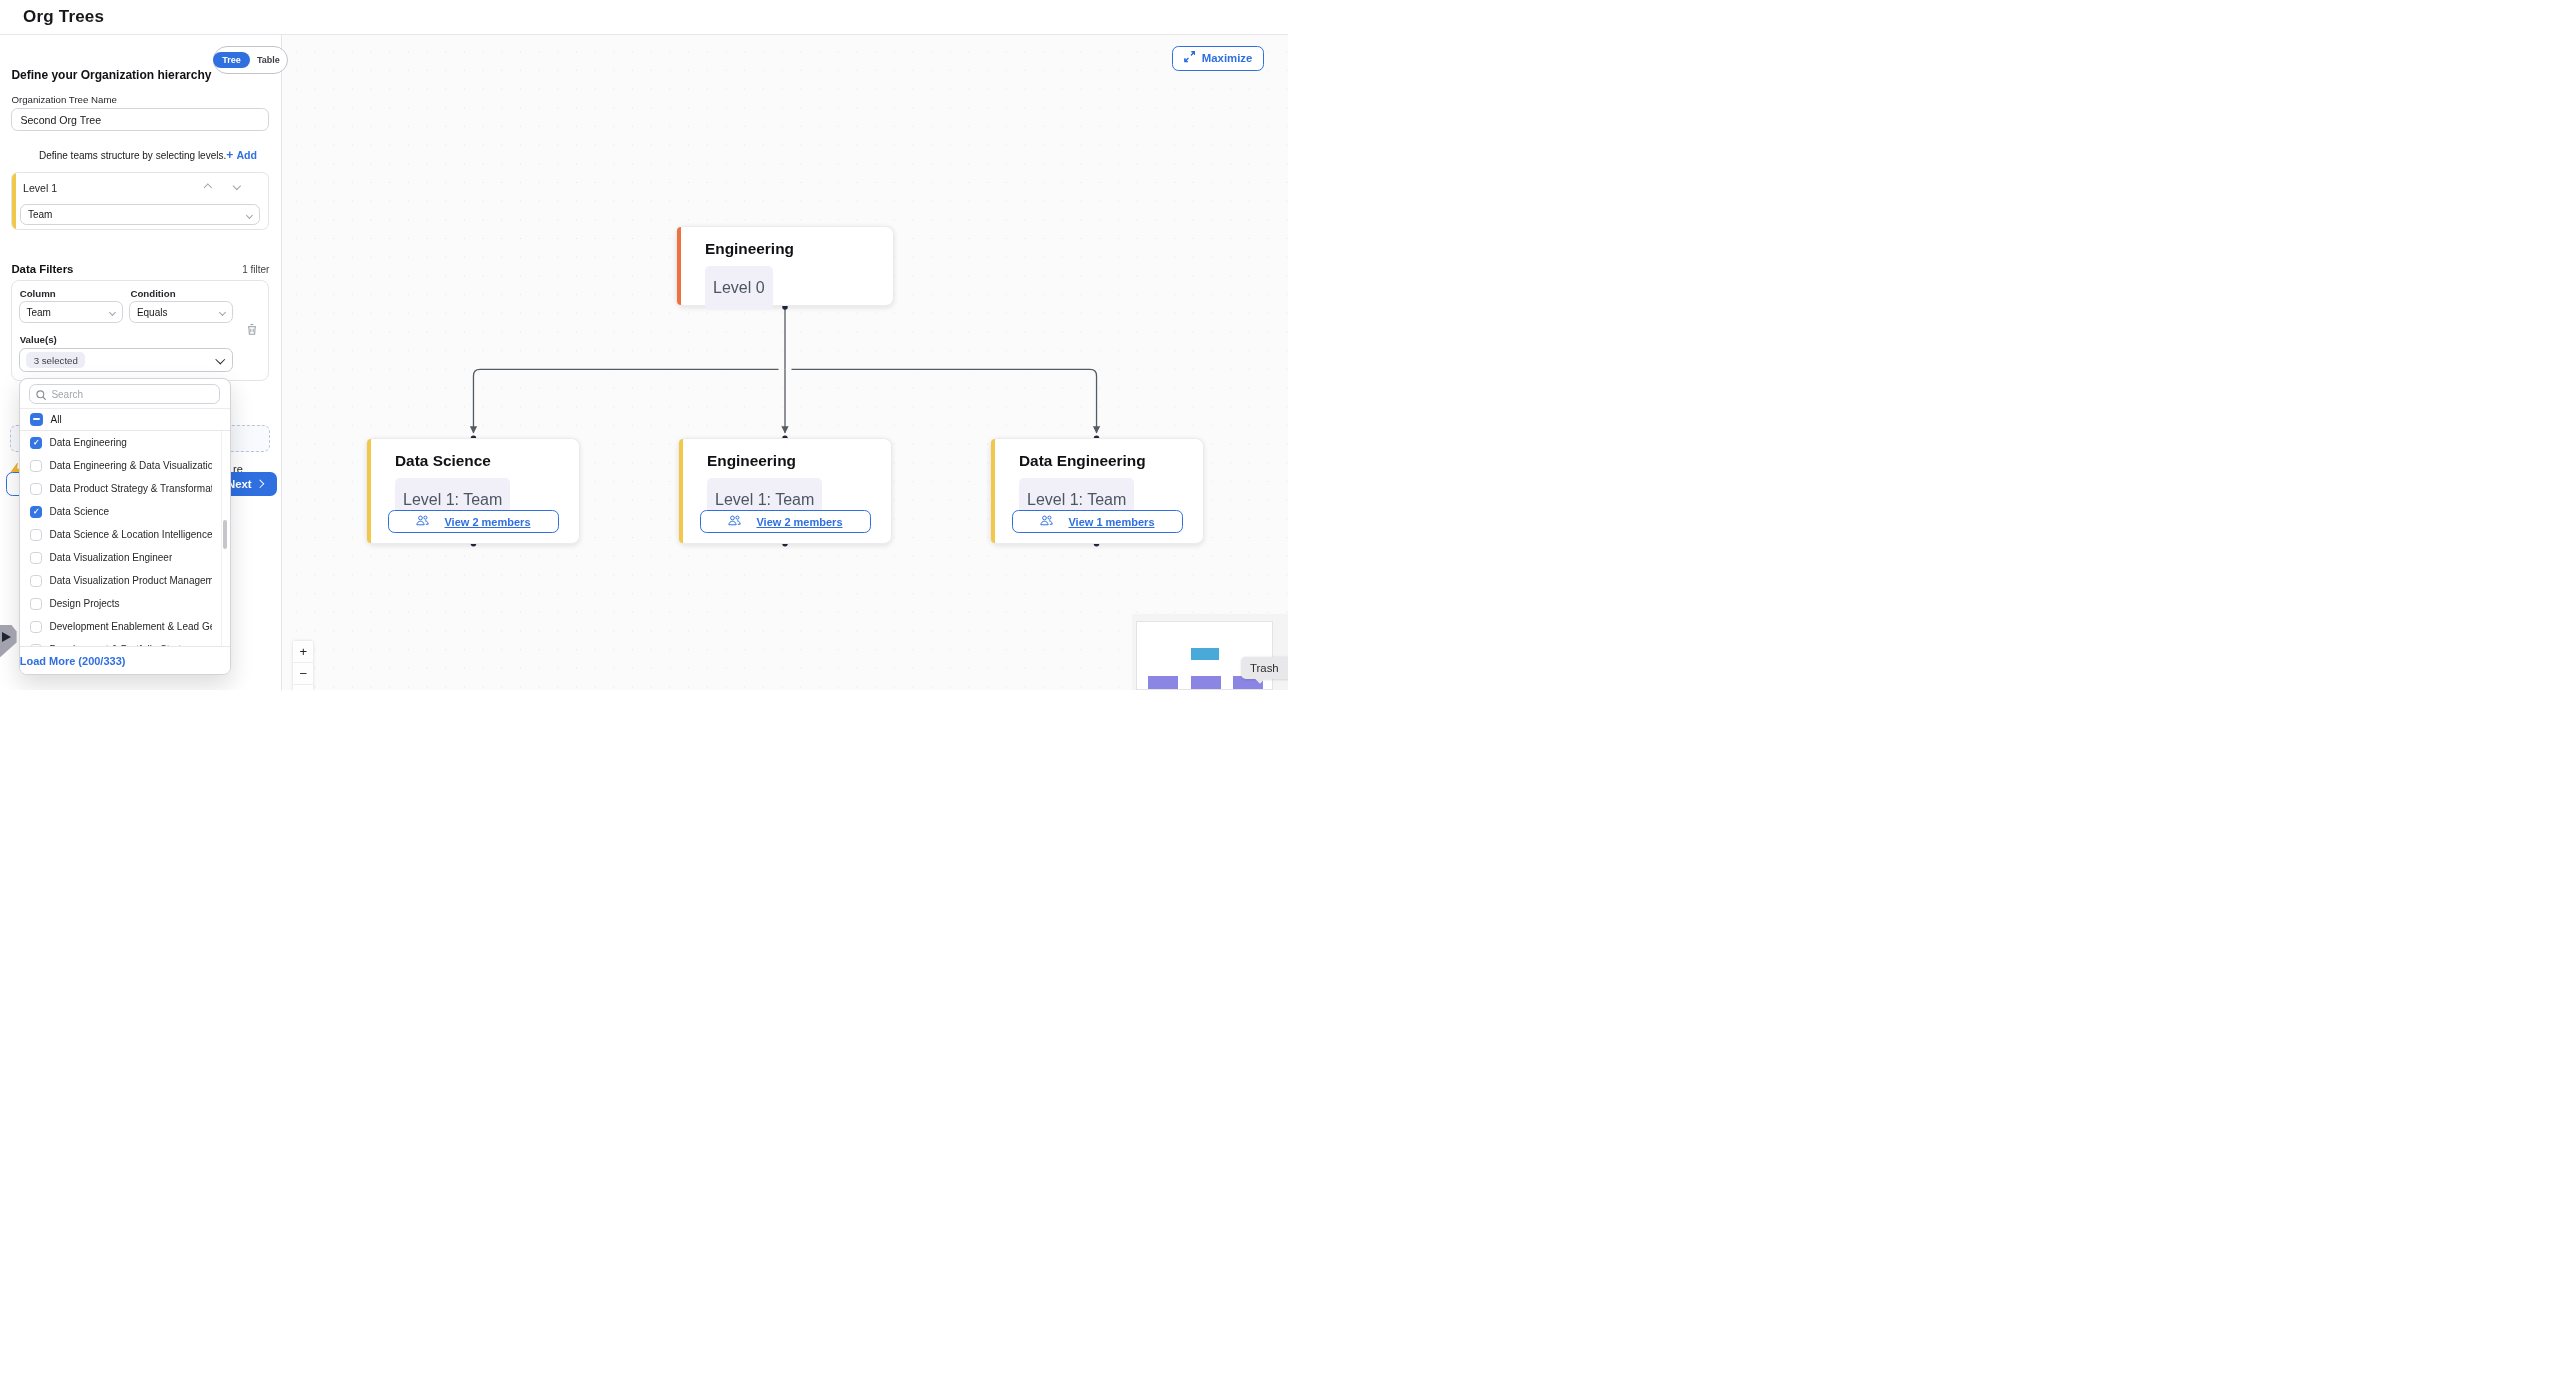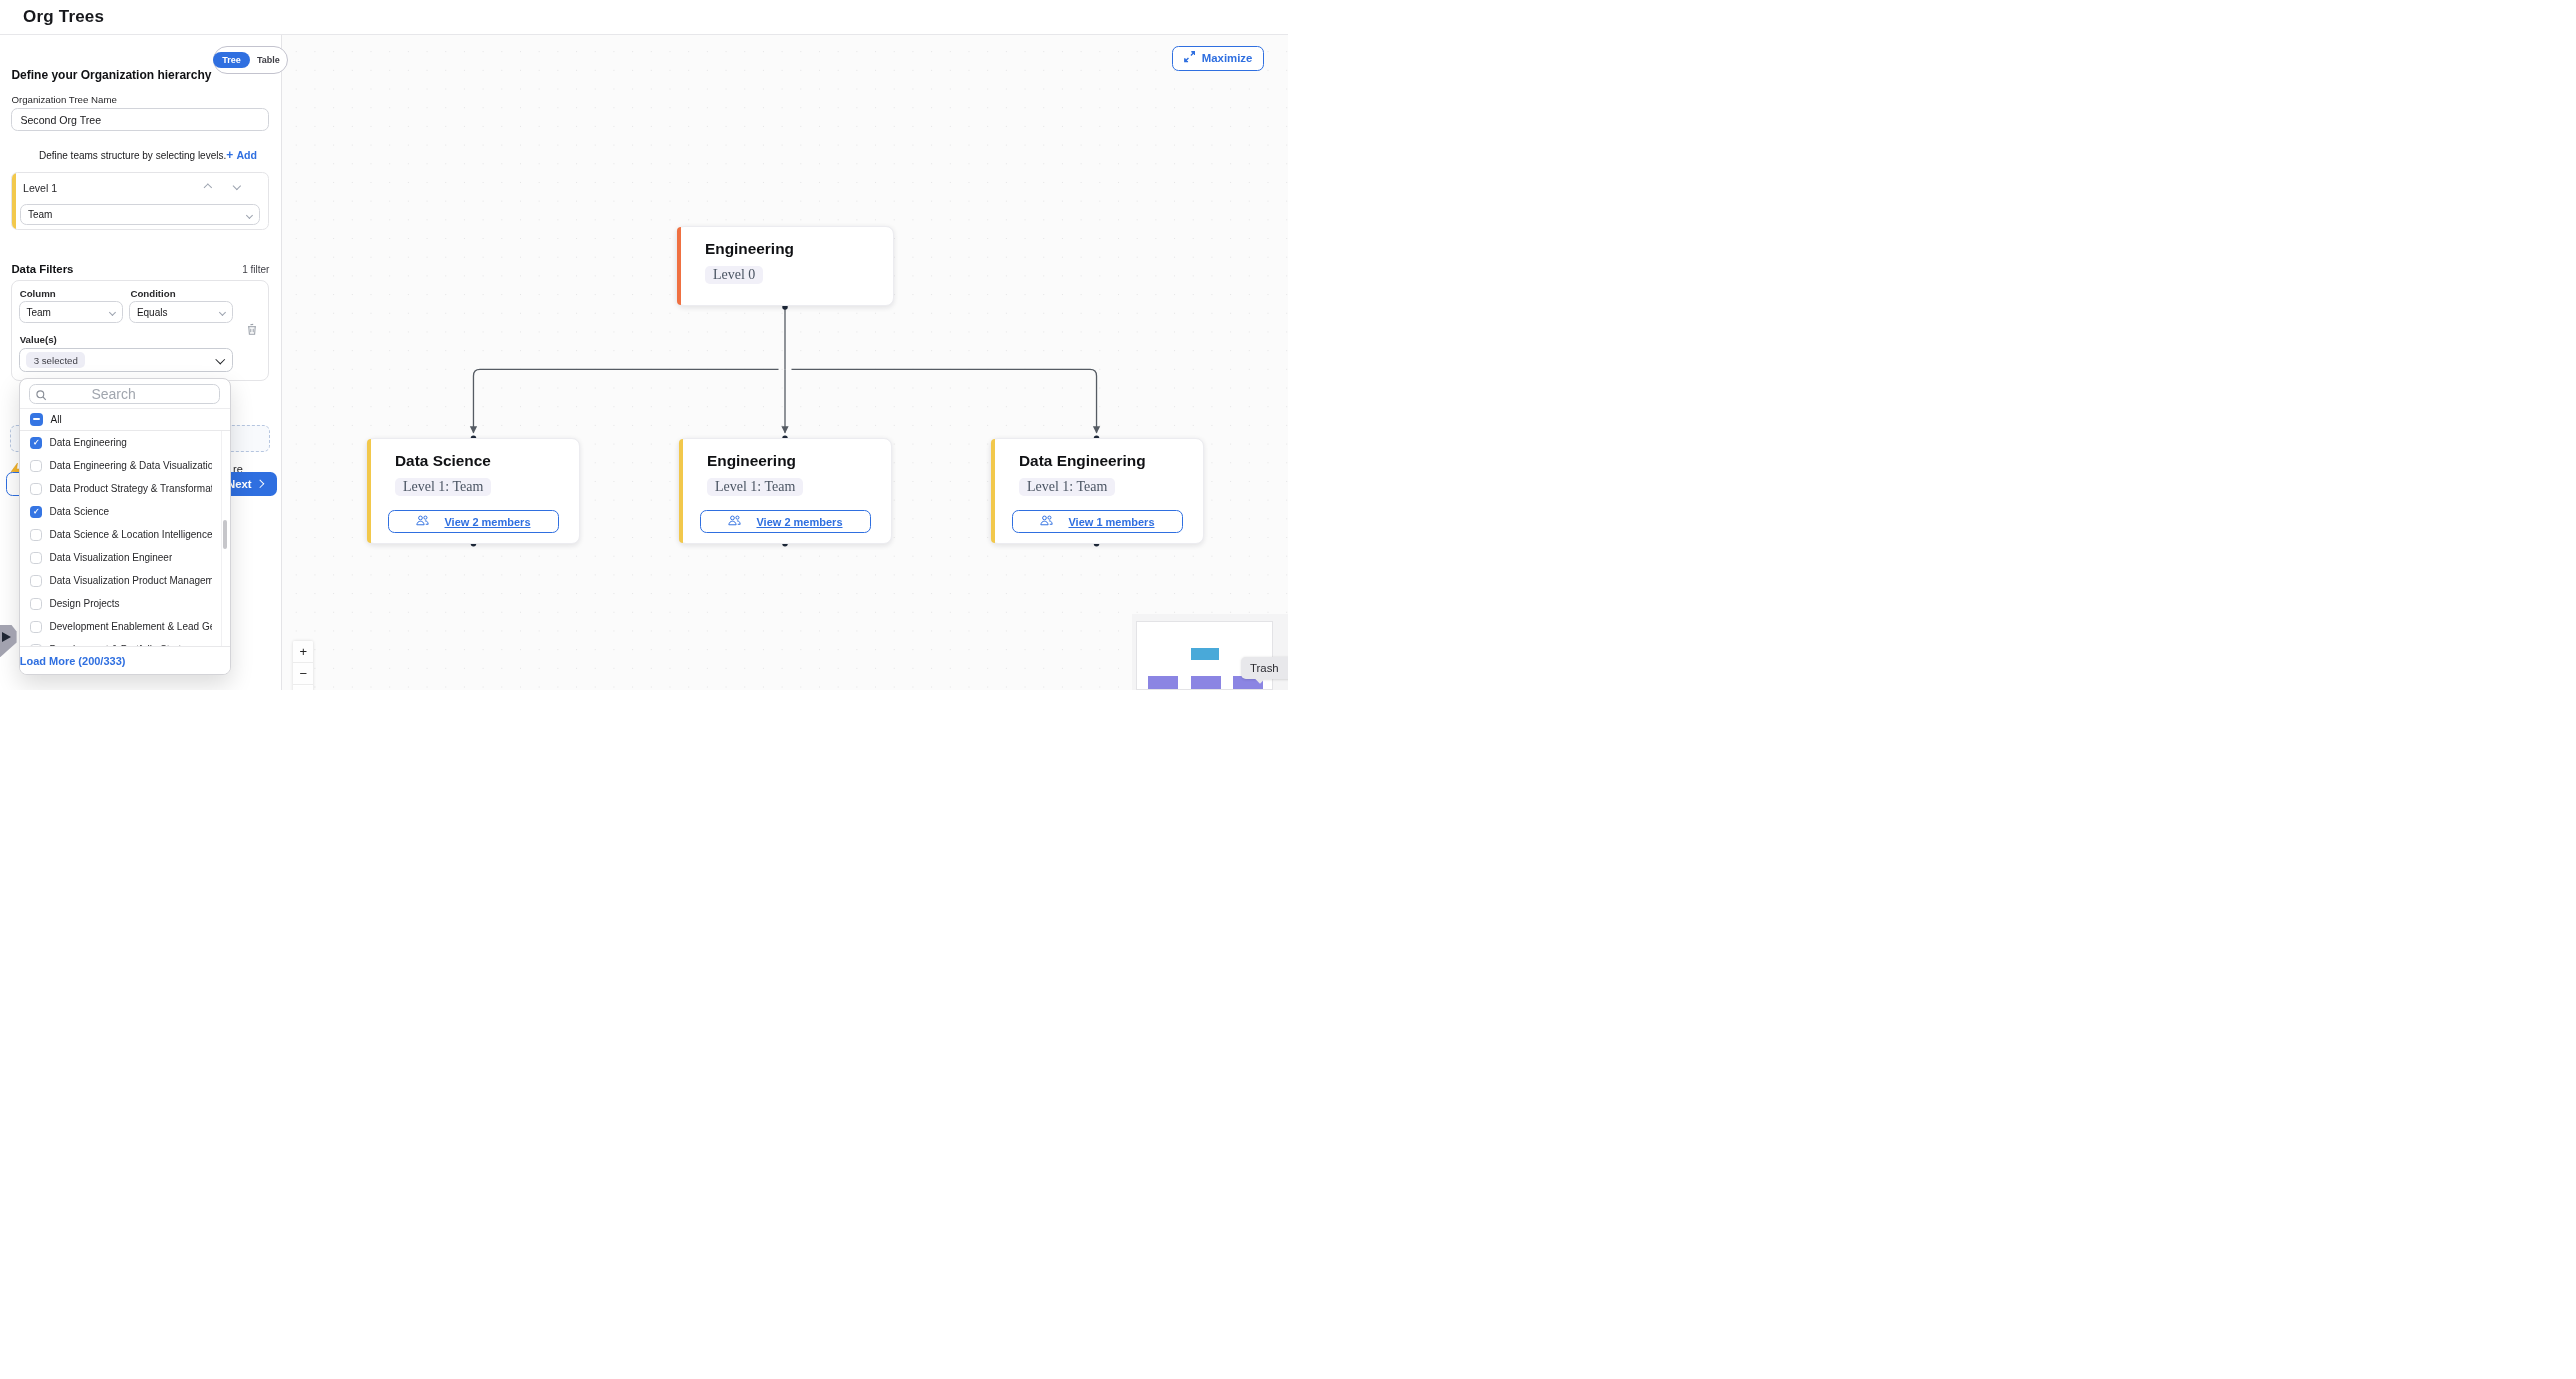--- a/index.html
+++ b/index.html
@@ -58,21 +58,21 @@
   .frag-re { position:absolute; left:233px; top:428px; font-size:11px; color:#27272a; }
 
   .back-btn { position:absolute; left:5.7px; top:437px; width:57px; height:23.5px; border:1.2px solid var(--blue); border-radius:6.5px; background:#fff; z-index:4; }
   .next-btn { position:absolute; left:213px; top:437px; width:64px; height:23.5px; background:var(--blue); border:none; border-radius:6.5px; color:#fff; font-size:11.4px; font-weight:bold; z-index:4; display:flex; align-items:center; justify-content:center; gap:5.7px; cursor:pointer; font-family:"Liberation Sans",sans-serif; }
   .next-btn .chevr { width:5.7px; height:5.7px; border-right:1.8px solid #fff; border-bottom:1.8px solid #fff; transform:rotate(-45deg); margin-top:0.8px; }
 
   
   .dropdown { position:absolute; left:18.7px; top:343px; width:212px; height:297px; background:#fff; border:0.8px solid #d4d4d8; border-radius:8px; box-shadow:0 9.7px 23px rgba(0,0,0,.14); z-index:30; display:flex; flex-direction:column; overflow:hidden; }
   .dd-search { height:30px; padding:4.9px 9.7px 4px 9.7px; border-bottom:0.8px solid #ececee; }
   .dd-search .sbox { position:relative; height:20px; border:0.8px solid #d0d3d9; border-radius:6.5px; background:#fff; }
-  .dd-search input { position:absolute; left:21px; right:4.9px; top:0; height:18.7px; border:none; outline:none; font-size:14px; color:#3f3f46; font-family:"Liberation Sans",sans-serif; background:transparent;margin-left:40px; }
+  .dd-search input { position:absolute; left:21px; right:4.9px; top:0; height:18.7px; border:none; outline:none; font-size:10px; color:#3f3f46; font-family:"Liberation Sans",sans-serif; background:transparent; }
   .dd-search input::placeholder { color:#a1a6ae; }
   .dd-search .mag { position:absolute; left:5.7px; top:4px; }
   .dd-all { height:22px; display:flex; align-items:center; gap:7.3px; padding:0 10.6px; border-bottom:0.8px solid #e8e8ea; }
   .dd-all .cb { width:13px; height:13px; }
   .dd-list { flex:1; overflow:hidden; position:relative; }
   .dd-row { height:23px; display:flex; align-items:center; gap:7.3px; padding:0 18px 0 10.6px; cursor:pointer; }
   .dd-row .lbl { font-size:10px; color:#27272a; white-space:nowrap; overflow:hidden; }
   .cb { width:12px; height:12px; border-radius:3.7px; flex:0 0 auto; display:flex; align-items:center; justify-content:center; cursor:pointer; }
   .cb.off { background:#fff; border:1.1px solid #cfd2d8; }
   .cb.on { background:var(--checkbox-blue); color:#fff; font-size:8px; font-weight:bold; }
@@ -84,21 +84,21 @@
   .dd-loadmore span { color:var(--blue); font-size:11px; font-weight:bold; cursor:pointer; }
 
   
   .canvas { position:absolute; left:282px; top:35px; width:1006px; height:655px; background:#fbfbfb;
     background-image:radial-gradient(#e3e3e4 0.9px, transparent 0.9px); background-size:18.7px 18.7px; background-position:4.9px 7.3px; }
   .maximize { position:absolute; right:24px; top:10.6px; height:25px; padding:0 10.6px; background:#fff; border:1.2px solid var(--blue); border-radius:6.5px; display:flex; align-items:center; gap:6.5px; color:var(--blue); font-size:11.4px; font-weight:bold; cursor:pointer; font-family:"Liberation Sans",sans-serif; }
 
   .node { position:absolute; background:#fff; border:0.8px solid #ececf0; border-radius:8px; box-shadow:0 1.6px 5.7px rgba(15,23,42,.10); }
   .node .bar { position:absolute; left:0; top:0; bottom:0; width:4px; border-radius:8px 0 0 8px; }
   .node .title { position:absolute; left:28px; top:13px; font-size:15.4px; font-weight:800; color:#101114; }
-  .node .badge { position:absolute; left:28px; top:39px; background:#f1f0f8; border-radius:4.9px; padding:1px 8px; font-size:14px; color:#4b5563;font-family:Liberation Serif, serif; }
+  .node .badge { position:absolute; left:28px; top:39px; background:#f1f0f8; border-radius:4.9px; padding:13px 8px; font-size:16px; color:#4b5563; }
   .root-node { left:394px; top:191px; width:218px; height:80px; }
   .root-node .bar { background:var(--orange); }
   .child { width:214px; height:106px; top:403px; }
   .child .bar { background:var(--yellow); }
   .view-btn { position:absolute; left:21px; right:20px; top:71px; height:23px; border:1.1px solid var(--blue); border-radius:6.5px; background:#fff; display:flex; align-items:center; justify-content:center; gap:15px; cursor:pointer; }
   .view-btn .vlabel { color:var(--blue); font-size:11px; font-weight:bold; text-decoration:underline; }
 
   .conn { position:absolute; left:0; top:0; pointer-events:none; }
 
   .zoomctl { position:absolute; left:11.4px; top:606px; width:20px; background:#fff; box-shadow:0 0.8px 3.2px rgba(0,0,0,.15); border-radius:1.6px; overflow:hidden; }

